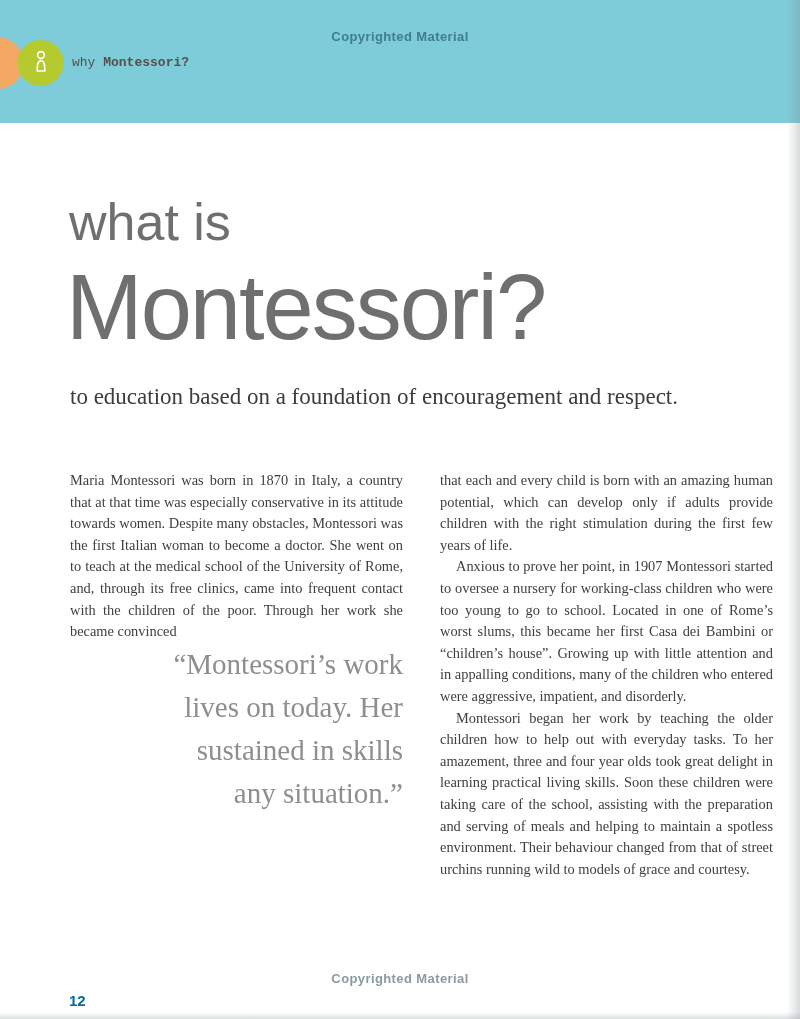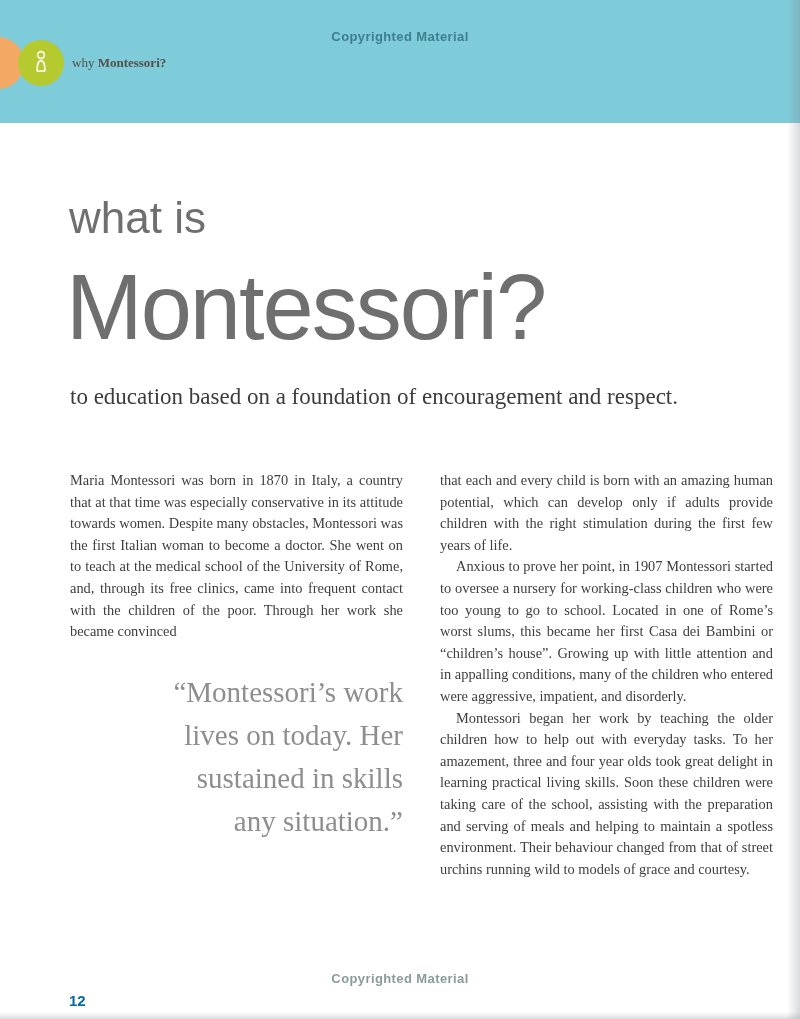--- a/index.html
+++ b/index.html
@@ -27,30 +27,30 @@
 
   
   .circle{ position:absolute; border-radius:50%; }
   .circle.orange{ left:-28px; top:37px; width:52px; height:52px;
     background:var(--orange-circle,#f3a963); z-index:1; }
   .circle.green{ left:18px; top:40px; width:46px; height:46px;
     background:var(--green-circle,#b5ca2f); z-index:2;
     display:flex; align-items:center; justify-content:center; }
   .series{
     position:absolute; left:72px; top:55px; z-index:2;
-    font-family:Liberation Serif, serif; font-size:13px;
+    font-family:Liberation Mono, monospace; font-size:13px;
     color:var(--series-text,#55504a);
   }
   .series b{ font-weight:bold; }
 
   
   .title1{
     position:absolute; left:69px; top:196px;
     font-family:"Liberation Sans", sans-serif;
-    font-size:44px; line-height:1; color:var(--title-text,#7a7a7a);
+    font-size:52px; line-height:1; color:var(--title-text,#7a7a7a);
   }
   .title2{
     position:absolute; left:66px; top:261px;
     font-family:"Liberation Sans", sans-serif;
     font-size:92px; line-height:1; letter-spacing:-2px;
     color:var(--title-text,#6c6c6c);
   }
 
   
   .intro{
@@ -63,21 +63,21 @@
     position:absolute; top:470px; width:333px;
     font-size:14.4px; line-height:21.6px;
     color:var(--body-text,#3e3e3e); text-align:justify;
   }
   .col.left{ left:70px; }
   .col.right{ left:440px; }
   .col p.indent{ text-indent:16px; }
 
   
   .quote{
-    margin-top:28px; text-align:right;
+    text-align:right;
     font-size:29px; line-height:43px;
     color:var(--quote-text,#8e8e8e);
   }
 
   .pagenum{
     position:absolute; left:69px; top:992px;
     font-family:Liberation Sans, sans-serif; font-weight:bold;
     font-size:15px; color:#0369a1;
   }
 

